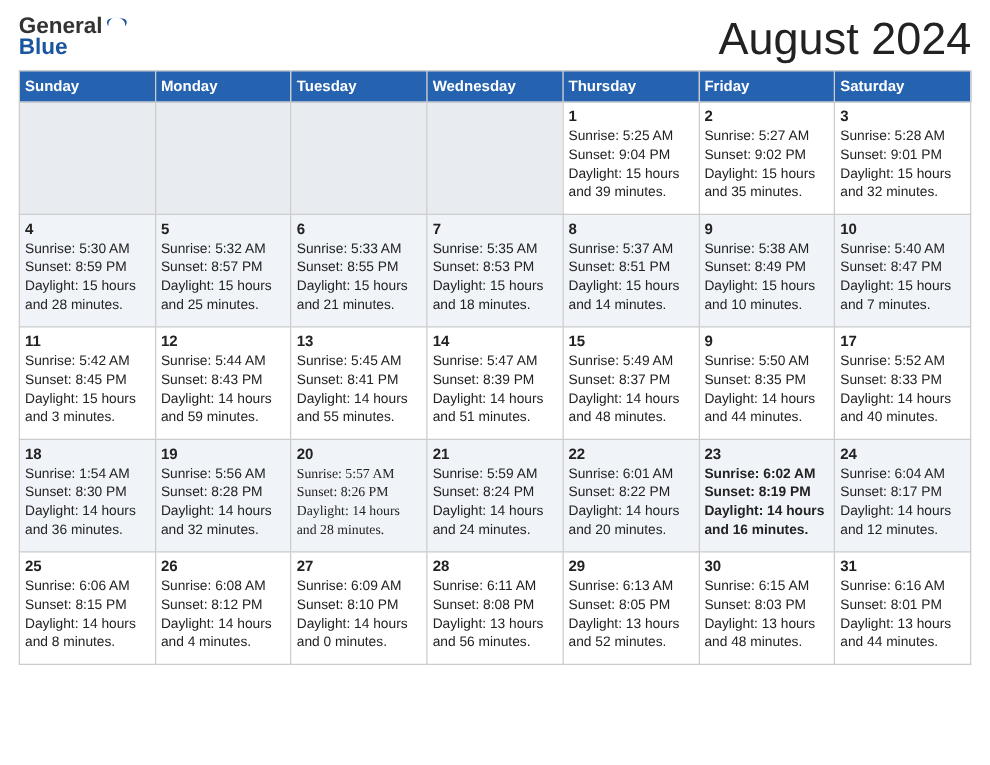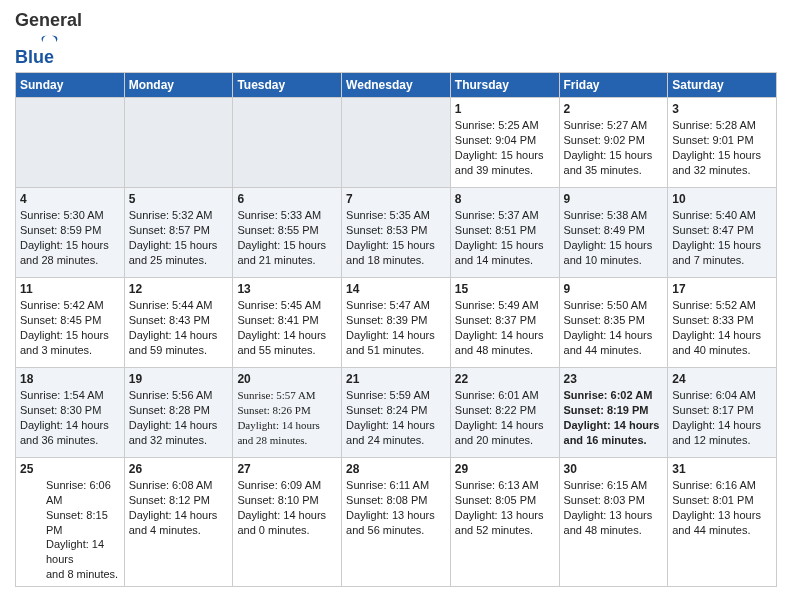--- a/index.html
+++ b/index.html
@@ -72,30 +72,31 @@
     }
     .empty-cell {
       background-color: #e8ecf0 !important;
     }
   </style>
 </head>
 <body>
 
 <div class="header-area">
   <div class="logo">
-    <div style="display:flex;align-items:center;gap:2px;flex-direction:column;">
+    <div style="display:flex;align-items:center;gap:2px;">
       <span style="font-size:18px;font-weight:bold;color:#333;">General</span>
       <svg width="18" height="18" viewBox="0 0 18 18">
         <path d="M9 2 C13 2 17 5 16 9 C18 7 18 4 15 3 Z" fill="#1a56a0"></path>
         <path d="M9 2 C5 2 2 5 3 9 C1 7 1 4 4 3 Z" fill="#1a56a0"></path>
       </svg>
     </div>
     <span style="font-size:18px;font-weight:bold;color:#1a56a0;margin-top:-4px;">Blue</span>
   </div>
   <div class="title-area">
+    <div class="month-title">August 2024</div>
   </div>
 </div>
 
 <table>
   <thead>
     <tr>
     <th>Sunday</th>
         <th>Monday</th>
         <th>Tuesday</th>
         <th>Wednesday</th>
@@ -281,21 +282,21 @@
           <span class="day-number">24</span>
           <div class="cell-content" style="white-space: pre-line;">Sunrise: 6:04 AM
 Sunset: 8:17 PM
 Daylight: 14 hours
 and 12 minutes.</div>
         </td>
       </tr>
       <tr>
         <td>
           <span class="day-number">25</span>
-          <div class="cell-content" style="white-space: pre-line; margin-left: 26px;">Sunrise: 6:06 AM
+          <div class="cell-content" style="white-space: pre-line;">Sunrise: 6:06 AM
 Sunset: 8:15 PM
 Daylight: 14 hours
 and 8 minutes.</div>
         </td>
         <td>
           <span class="day-number">26</span>
           <div class="cell-content" style="white-space: pre-line;">Sunrise: 6:08 AM
 Sunset: 8:12 PM
 Daylight: 14 hours
 and 4 minutes.</div>

